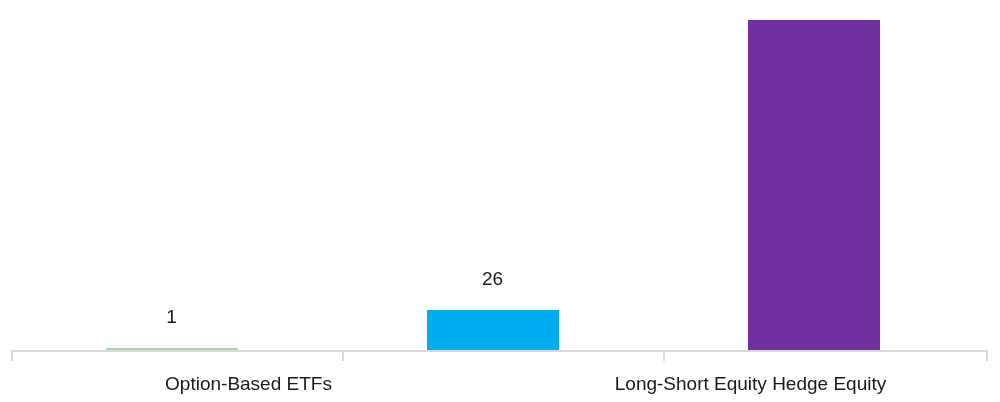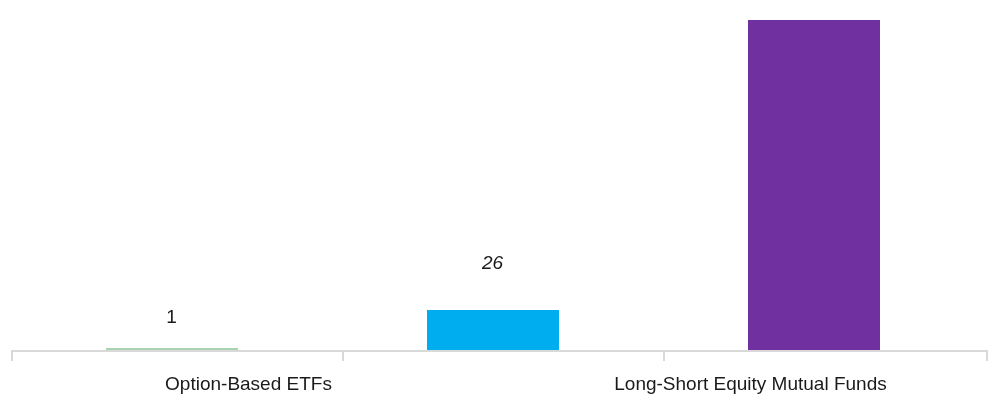--- a/index.html
+++ b/index.html
@@ -91,34 +91,34 @@
 
   <div class="plot-area">
 
     <div class="bar-group" style="left:11px;">
       <div class="bar" style="height: 2px; background: rgb(169, 211, 174);"></div>
       <div class="bar-label" style="bottom: 24px; color: rgb(26, 26, 26);">1</div>
     </div>
 
     <div class="bar-group" style="left:332px;">
       <div class="bar" style="height: 40px; background: rgb(0, 174, 239);"></div>
-      <div class="bar-label" style="bottom: 78px; color: rgb(26, 26, 26); font-style: italic;">26</div>
+      <div class="bar-label" style="bottom: 62px; color: rgb(26, 26, 26);">26</div>
     </div>
 
     <div class="bar-group" style="left:653px;">
       <div class="bar" style="height: 330px; background: rgb(112, 48, 160);"></div>
 
     </div>
 
   </div>
 
   <div class="axis-line" style="background: rgb(217, 217, 217);"></div>
   <div class="axis-tick" style="left: 11px; background: rgb(217, 217, 217);"></div>
   <div class="axis-tick" style="left: 342px; background: rgb(217, 217, 217);"></div>
   <div class="axis-tick" style="left: 663px; background: rgb(217, 217, 217);"></div>
   <div class="axis-tick" style="left: 986px; background: rgb(217, 217, 217);"></div>
 
   <div class="cat-labels">
     <div class="cat-label" style="color: rgb(26, 26, 26);">Option-Based ETFs</div>
-    <div class="cat-label" style="color: rgb(26, 26, 26);">Long-Short Equity Mutual Funds</div>
+    <div class="cat-label" style="color: rgb(26, 26, 26);">Long-Short Equity Hedge Equity</div>
   </div>
 
 </div>
 
 </body></html>

